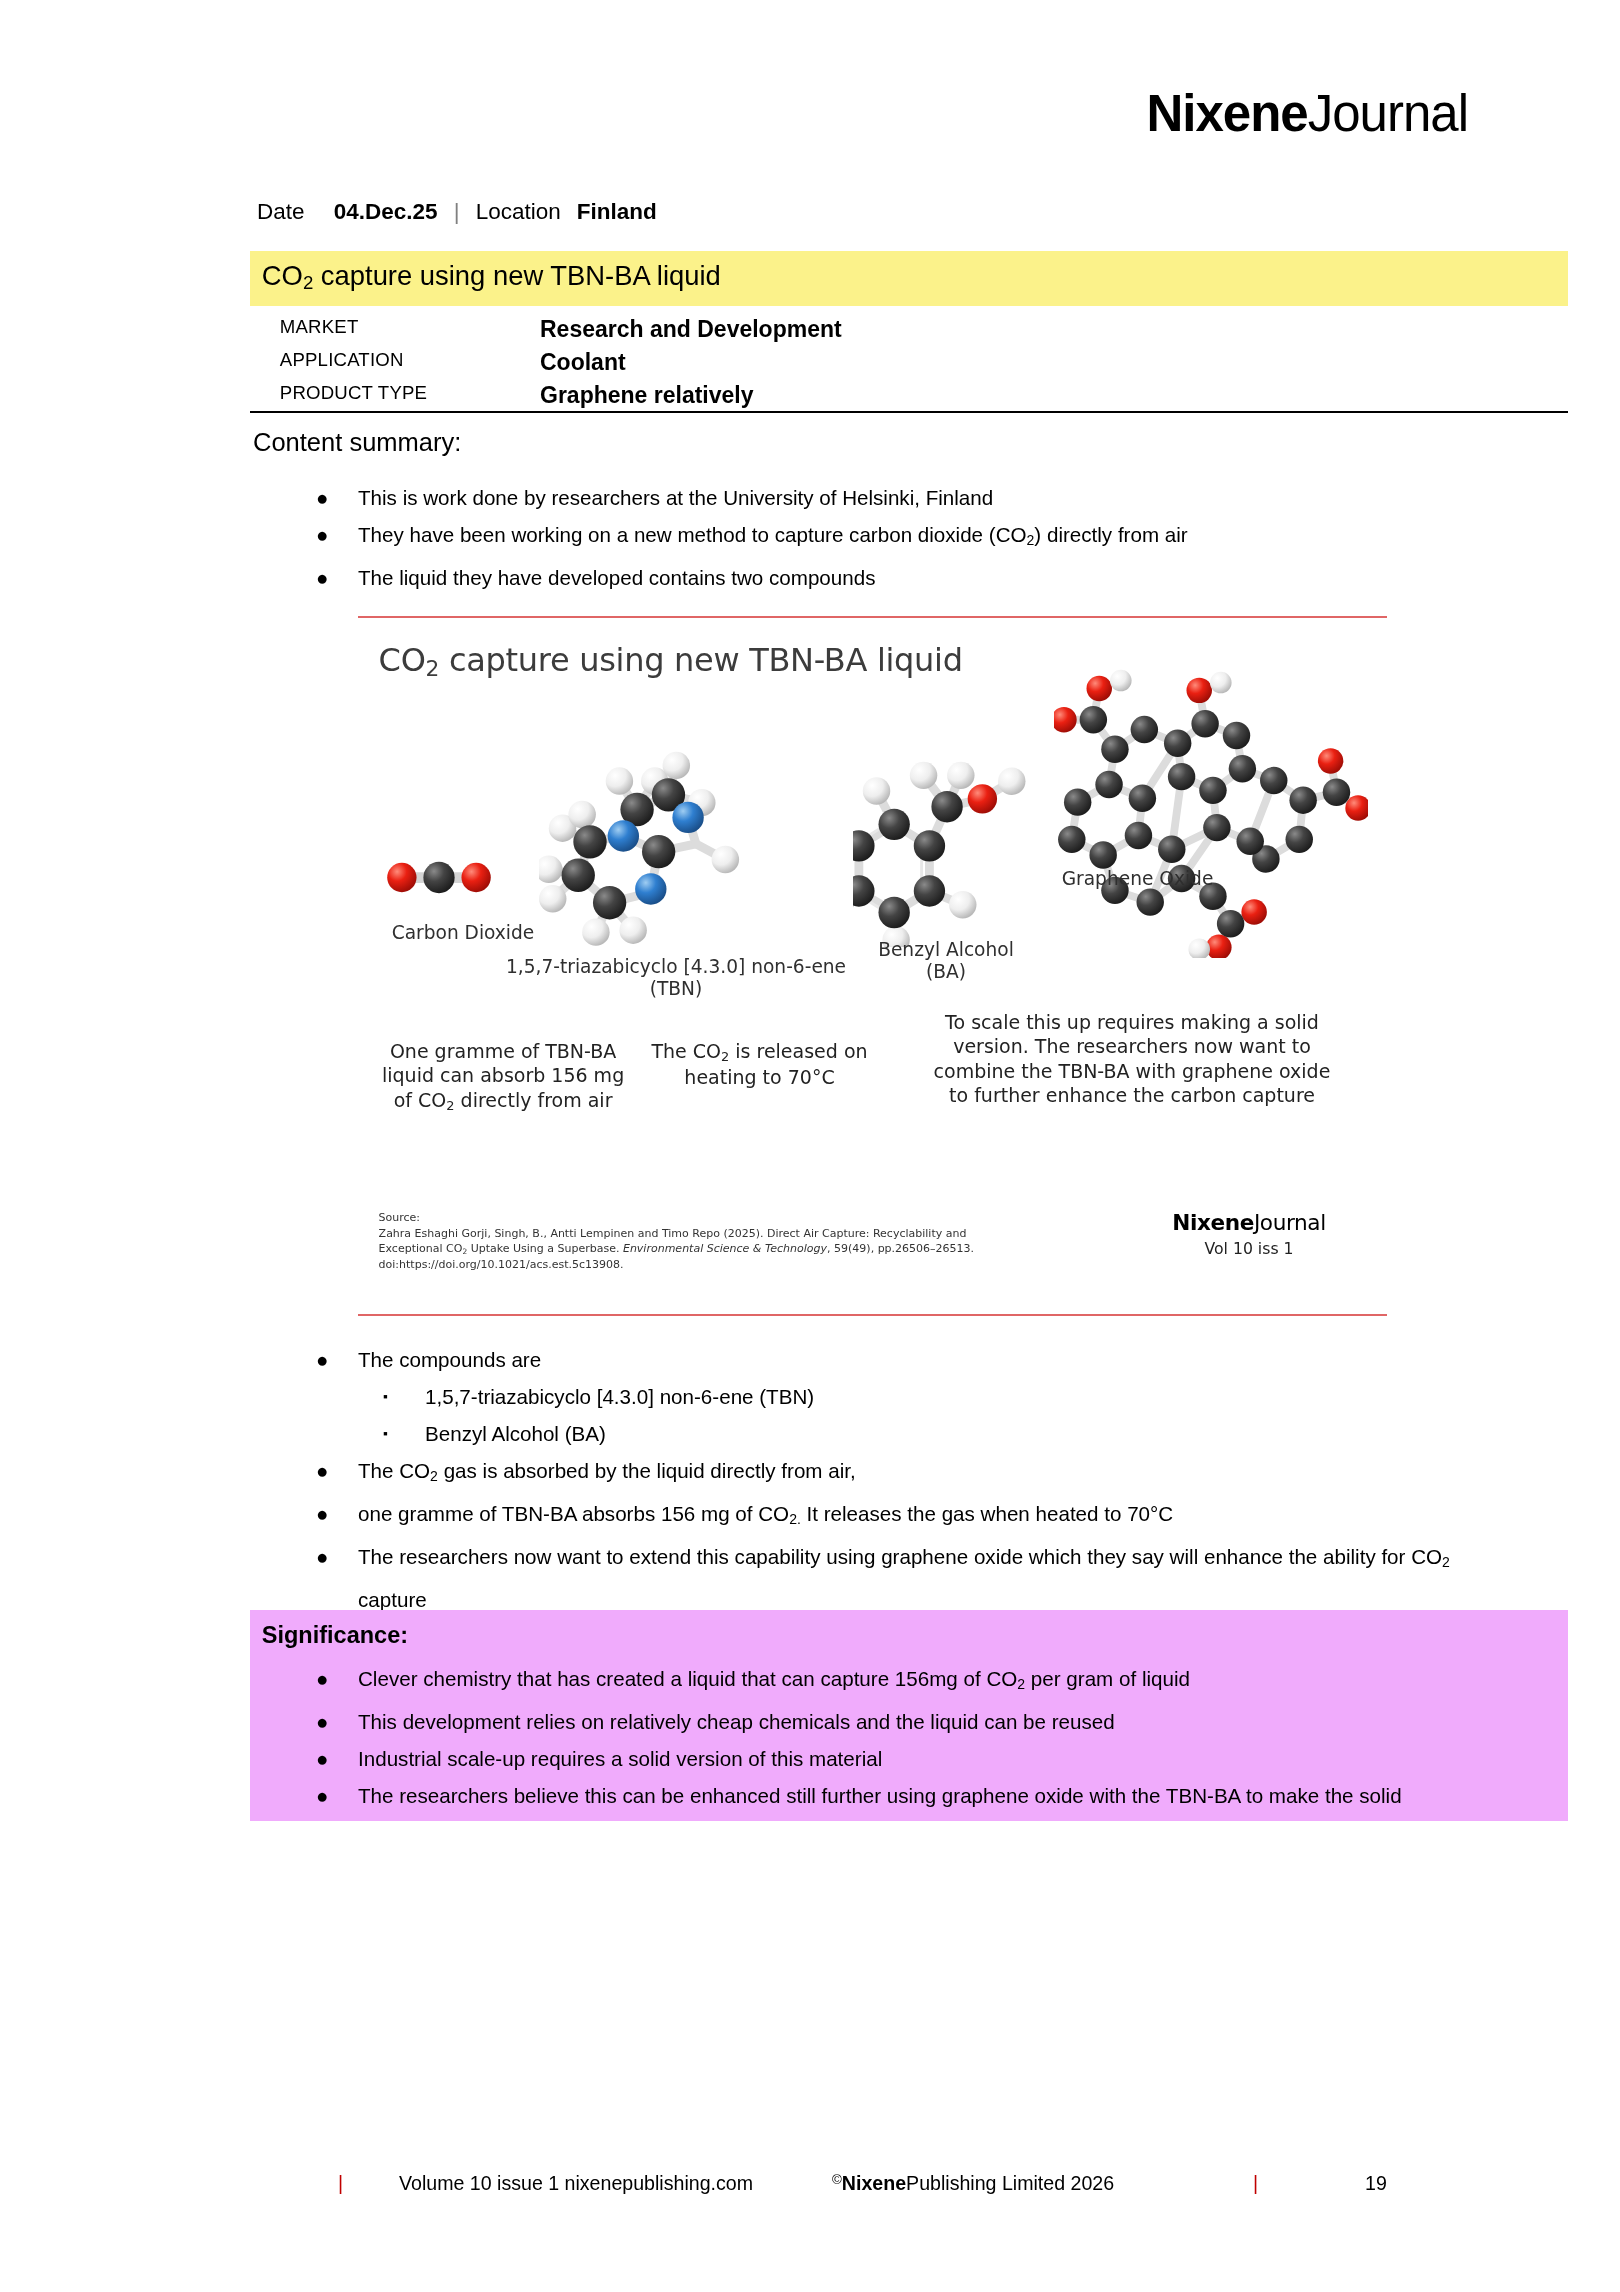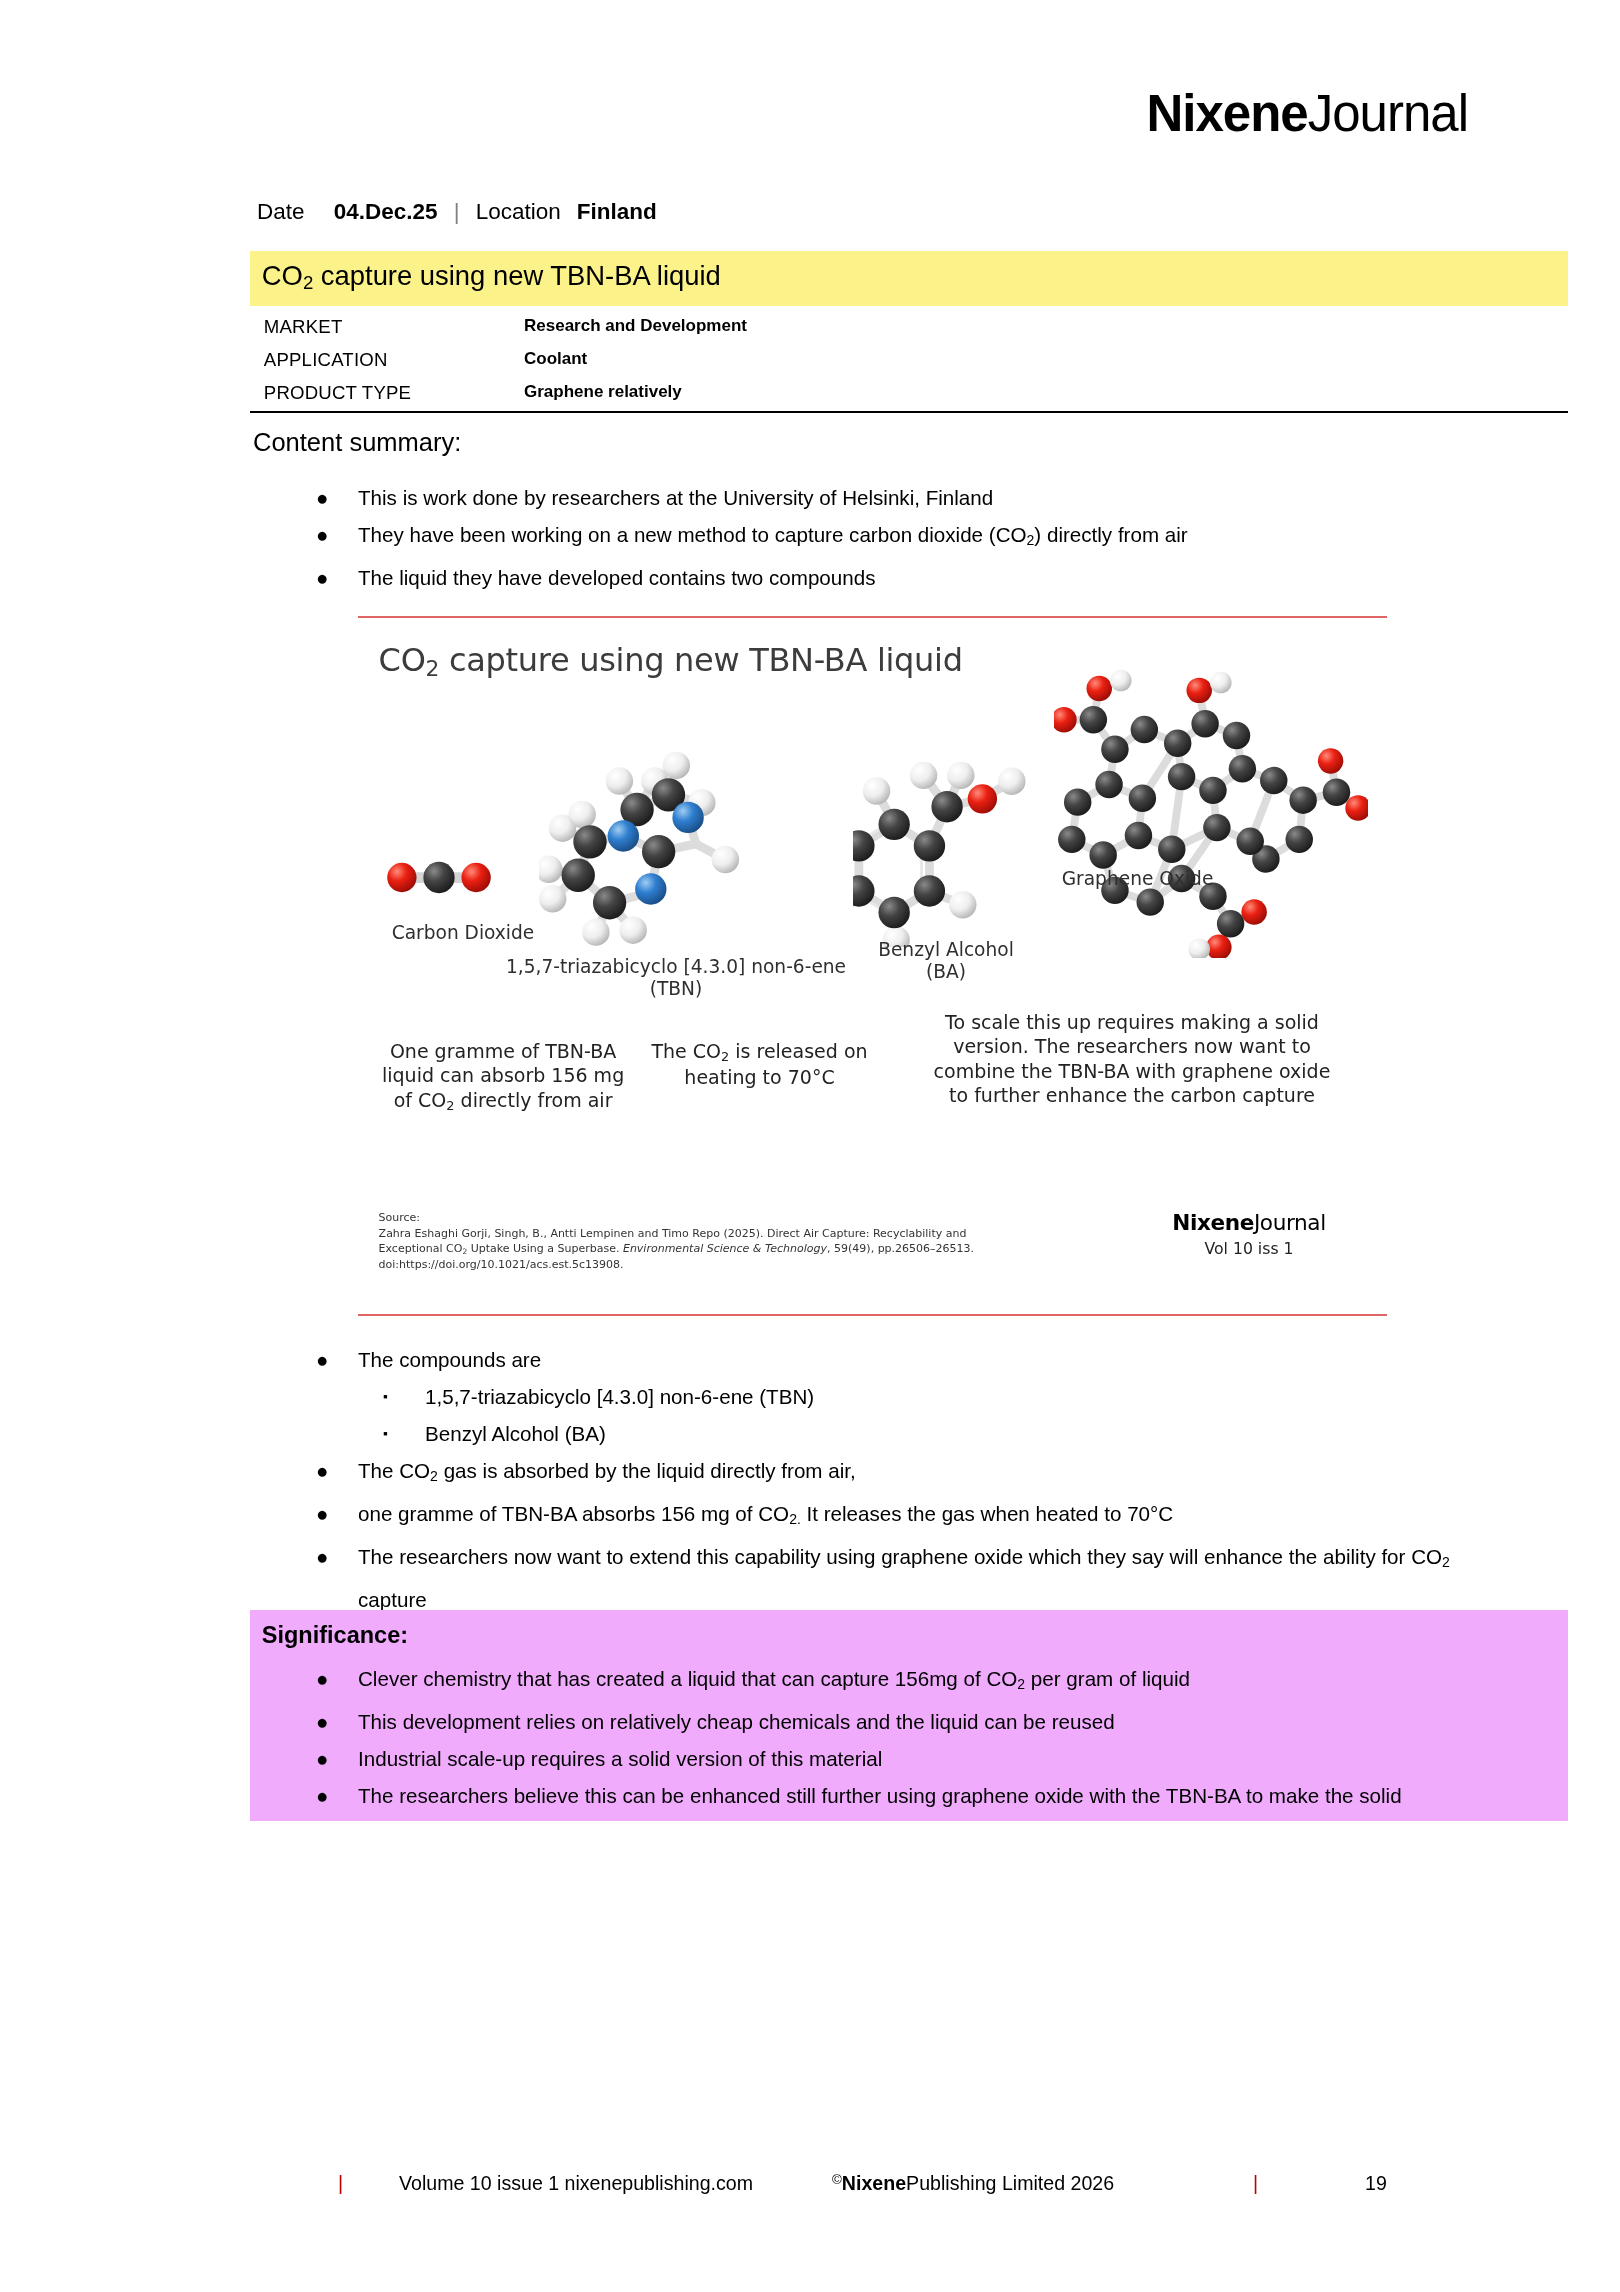--- a/index.html
+++ b/index.html
@@ -59,37 +59,37 @@
     font-size: 27.4px;
     white-space: nowrap;
   }
   sub { font-size: 0.68em; vertical-align: -0.22em; }
   sup { font-size: 0.68em; vertical-align: 0.45em; }
 
   
   .meta {
     position: absolute;
     top: 316px;
-    left: 252px;
+    left: 268px;
     width: 1318px;
   }
   .meta-row {
     display: flex;
     height: 33px;
     align-items: flex-start;
   }
   .meta-key {
     width: 272px;
     font-size: 18.6px;
     padding-left: 11.8px;
     box-sizing: border-box;
     letter-spacing: 0.2px;
   }
   .meta-val {
-    font-size: 17px;
+    font-size: 23px;
     font-weight: bold;
   }
   .meta-rule {
     position: absolute;
     top: 411px;
     left: 250px;
     width: 1318px;
     height: 2px;
     background: #000000;
   }

